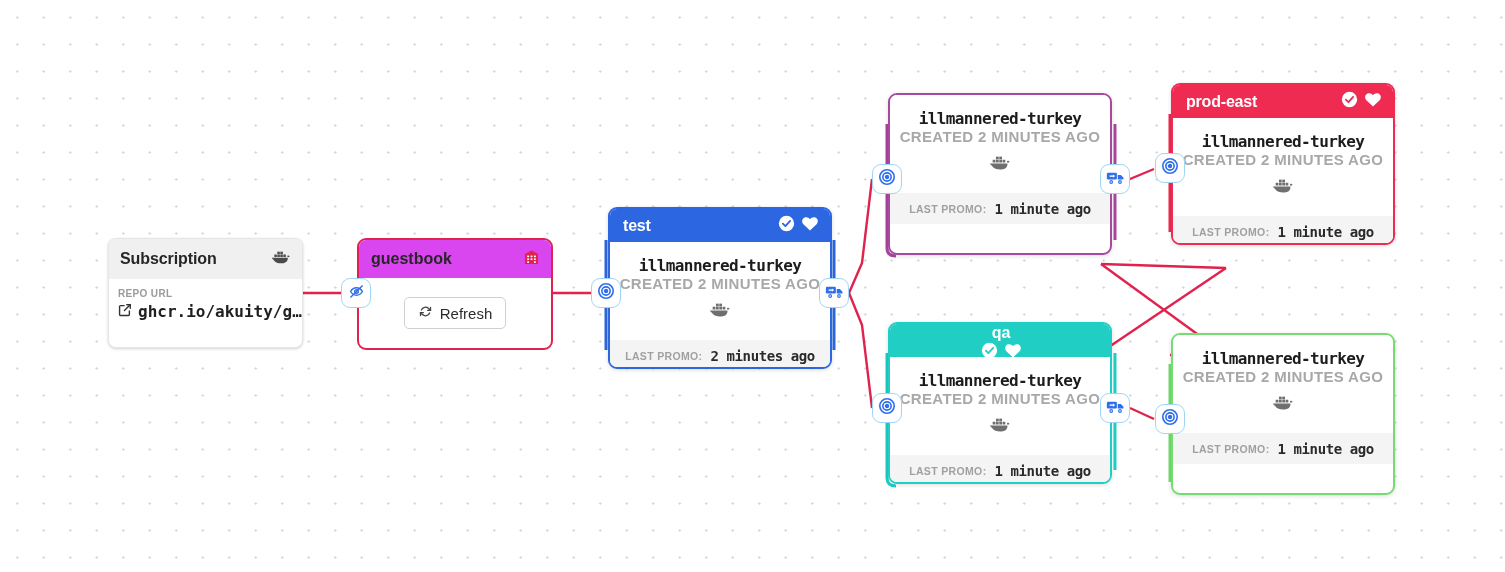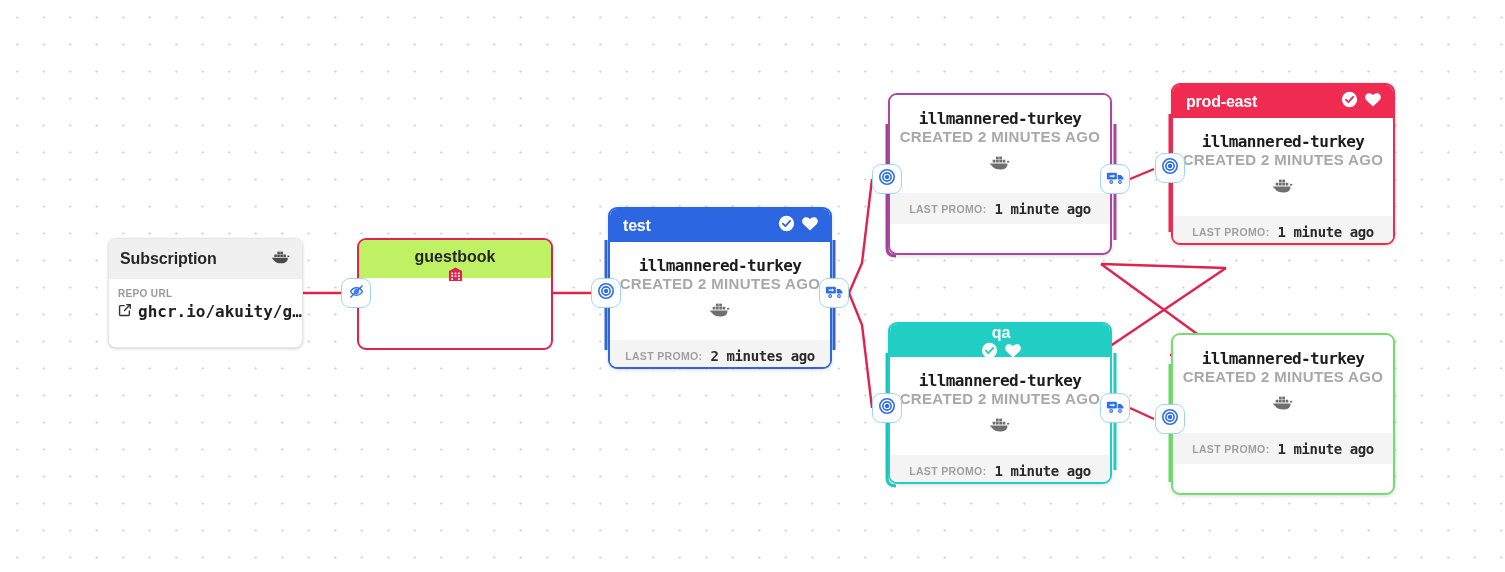--- a/index.html
+++ b/index.html
@@ -69,24 +69,23 @@
   
   .warehouse {
     left: 357px; top: 238px;
     width: 196px; height: 112px;
     border: 2.5px solid #e0234e;
     border-radius: 9px;
     background: #fff;
   }
   .warehouse .head {
     height: 38px;
-    background: #bef264;
+    background: #d946ef;
     display: flex; align-items: center; justify-content: space-between;
     padding: 8px 12px;
-    flex-direction: column;
   }
   .warehouse .head .title {
     font-size: 16px; font-weight: 700; color: #262626;
   }
   .warehouse .body {
     height: 70px;
     display: flex; align-items: center; justify-content: center;
   }
   .refresh-btn {
     display: inline-flex; align-items: center; gap: 7px;
@@ -267,20 +266,33 @@
               <rect x="7" y="7" width="2" height="1.7"></rect>
             <rect x="10.6" y="7" width="2" height="1.7"></rect>
             <rect x="3.4" y="10" width="2" height="1.7"></rect>
               <rect x="7" y="10" width="2" height="1.7"></rect>
             <rect x="10.6" y="10" width="2" height="1.7"></rect>
             <rect x="3.4" y="13" width="2" height="1.7"></rect>
               <rect x="10.6" y="13" width="2" height="1.7"></rect>
           </g>
         </svg>
       </span>
+    </div>
+    <div class="body">
+      <button class="refresh-btn">
+        <span>
+          <svg width="15" height="15" viewBox="0 0 18 18" fill="none" stroke="#444" stroke-width="1.6" stroke-linecap="round">
+            <path d="M15 4.2v3.4h-3.4"></path>
+              <path d="M3 13.8v-3.4h3.4"></path>
+            <path d="M4.1 7.2a5.2 5.2 0 0 1 8.5-1.9l2.4 2.3"></path>
+            <path d="M13.9 10.8a5.2 5.2 0 0 1-8.5 1.9L3 10.4"></path>
+          </svg>
+        </span>
+        <span>Refresh</span>
+      </button>
     </div>
   </div>
 
   <div class="node stage" id="stage-test">
     <div class="hdr">
       <span class="name">test</span>
       <span class="icons">
         <span>
           <svg width="17" height="17" viewBox="0 0 20 20">
               <circle cx="10" cy="10" r="9" fill="#fff"></circle>

